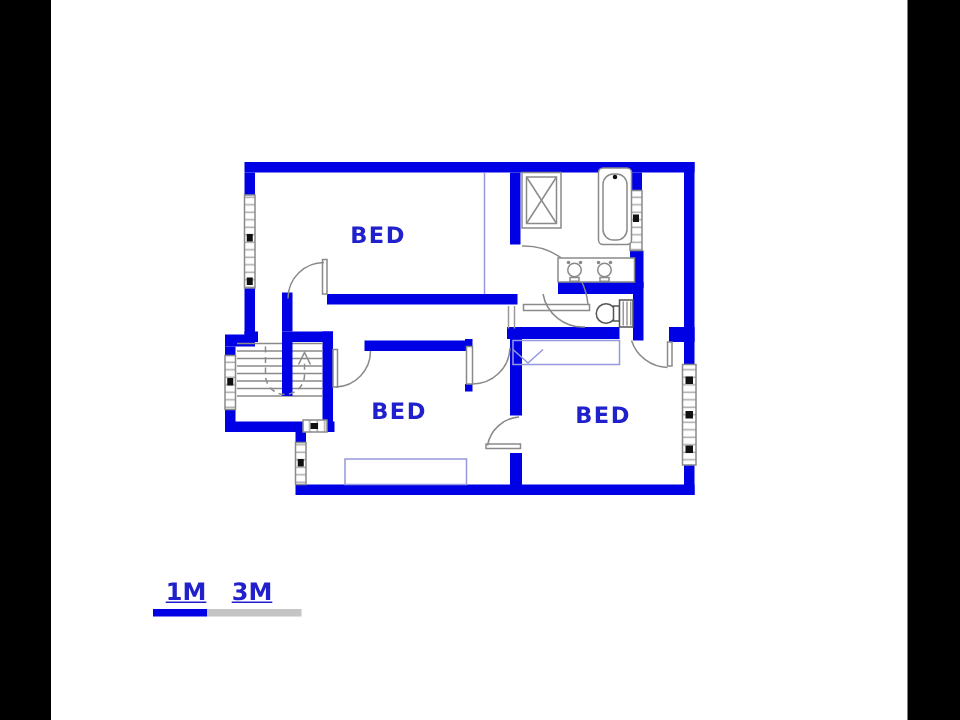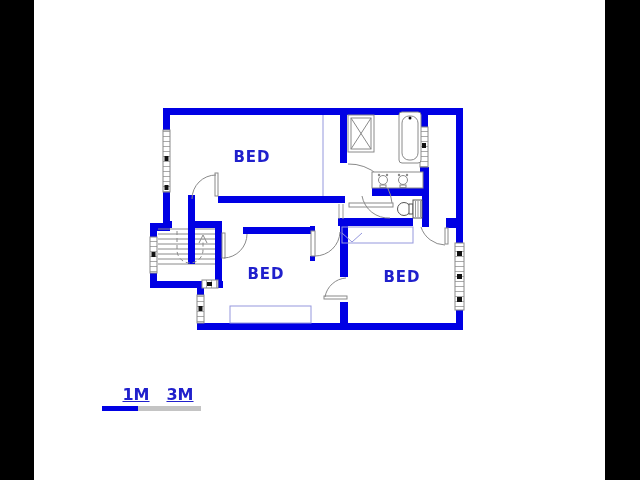--- a/index.html
+++ b/index.html
@@ -5,21 +5,21 @@
   html,body{margin:0;padding:0;background:#fff;}
   .stage{position:relative;width:640px;height:480px;background:var(--bg,#fff);overflow:hidden;
          font-family:"DejaVu Sans",sans-serif;}
   .bar{position:absolute;top:0;height:480px;background:var(--letterbox,#000);}
   .bar.left{left:0;width:34px;}
   .bar.right{left:605px;width:35px;}
   svg.plan{position:absolute;left:0;top:0;}
   .room-label{position:absolute;color:var(--label_text,#2020cc);font-size:15px;font-weight:bold;
               letter-spacing:1px;text-align:center;}
   .scale-label{position:absolute;color:var(--label_text,#2020cc);font-size:16px;font-weight:bold;
-               text-align:center;text-decoration:underline;margin-left:12px;}
+               text-align:center;text-decoration:underline;}
   .scale-seg{position:absolute;height:5px;}
   .scale-seg.blue{background:var(--wall,#0000e4);}
   .scale-seg.gray{background:var(--scale_gray,#c4c4c4);}
 </style>
 </head>
 <body>
 
 <div class="stage" style="--wall: #0000e4; --label_text: #2020cc; --fixture_line: #8a8a8a; --furniture_line: #9598dd; --window_stripe: #aaaaaa; --window_tick: #111111; --scale_gray: #c4c4c4; --bg: #ffffff; --letterbox: #000000;">
 
   <div class="bar left"></div>

